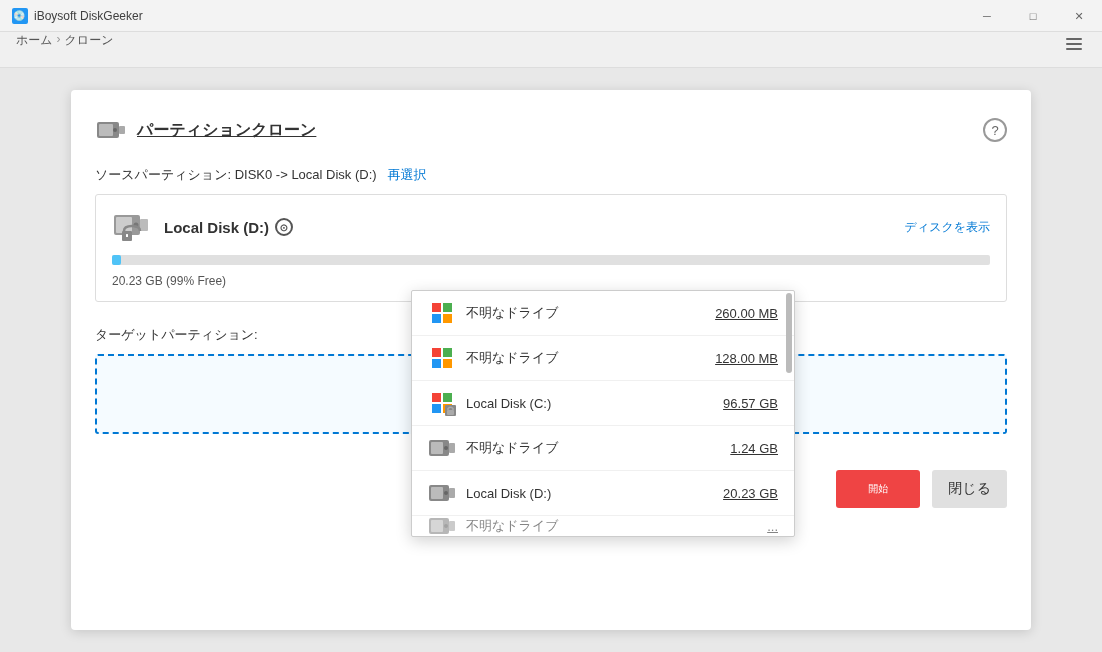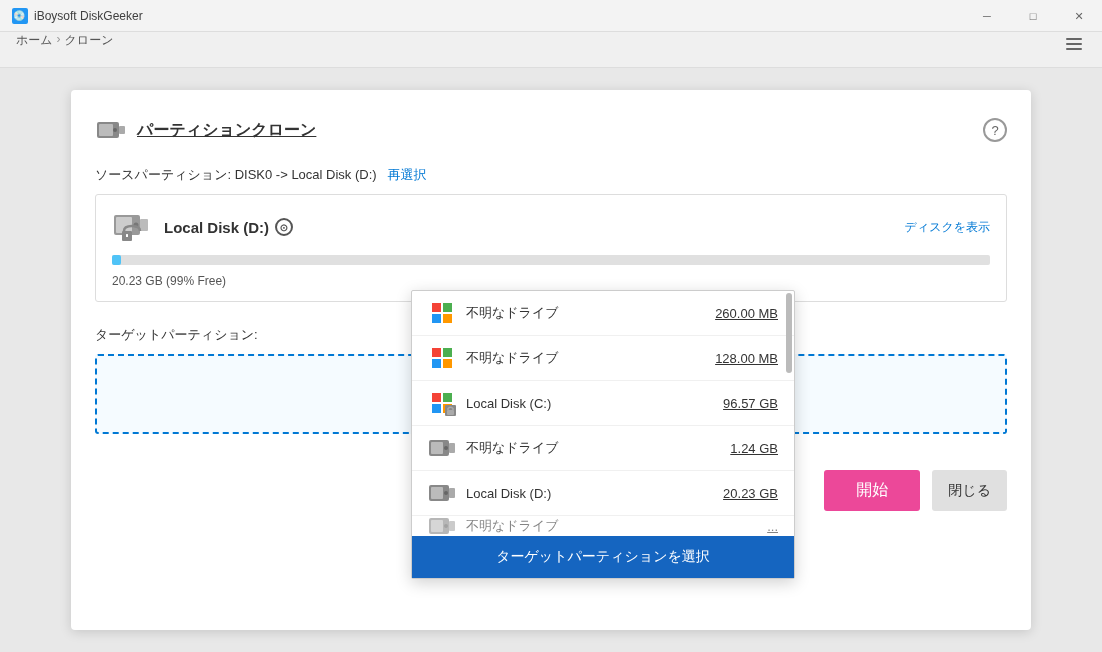--- a/index.html
+++ b/index.html
@@ -247,25 +247,25 @@
     }
 
     
     .dialog-footer {
       display: flex;
       justify-content: flex-end;
       gap: 12px;
       padding-top: 12px;
     }
     .btn-start {
-      background: #ec4899;
+      background: #ef4444;
       color: white;
       border: none;
       padding: 10px 32px;
-      font-size: 16px;
+      font-size: 10px;
       border-radius: 3px;
       cursor: pointer;
     }
     .btn-close {
       background: #e0e0e0;
       color: #333;
       border: none;
       padding: 10px 16px;
       font-size: 14px;
       border-radius: 3px;
@@ -530,17 +530,16 @@
           </svg>
         </div>
         <span class="dropdown-item-name">不明なドライブ</span>
         <span class="dropdown-item-size">...</span>
       </div>
 
       
       <div class="dropdown-scrollbar"></div>
 
       
-      <button class="dropdown-select-btn">ターゲットパーティションを選択</button>
     </div>
 
   </div>
 </div>
 
 </body></html>

